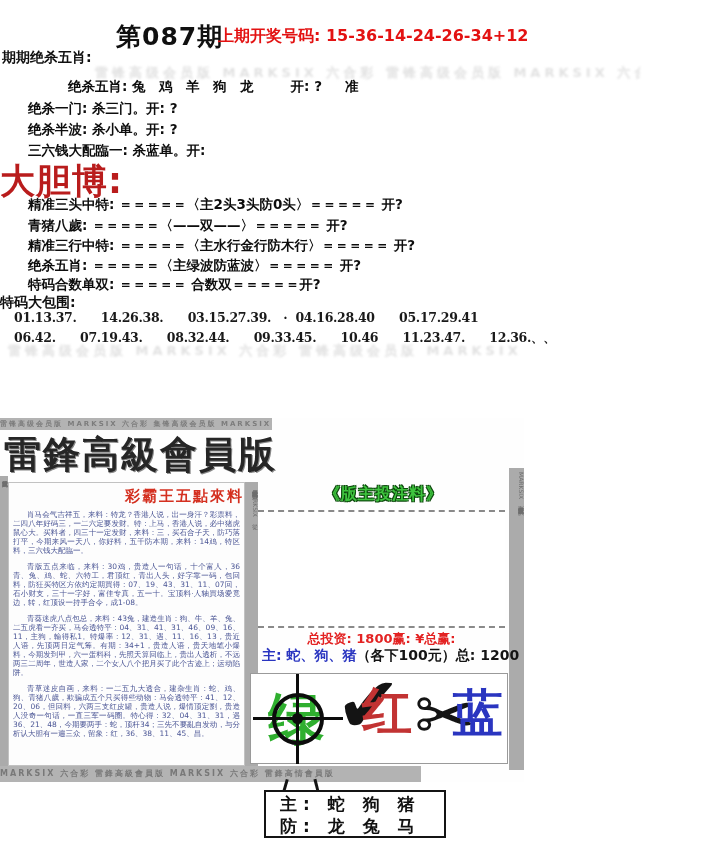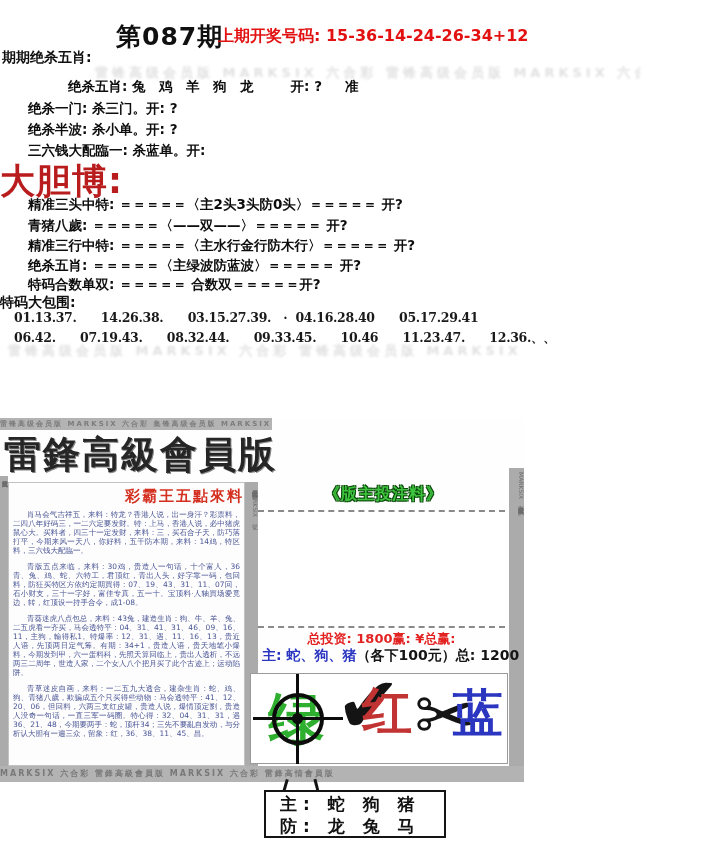--- a/index.html
+++ b/index.html
@@ -33,21 +33,21 @@
   .numrow{font-family:"DejaVu Serif","Liberation Serif",serif;font-size:12.5px;
           font-weight:bold;letter-spacing:-0.3px;color:#1a1a1a;}
   .n1{left:14px;top:310px;}
   .n2{left:14px;top:330px;}
 
   
   #flyer{left:0;top:418px;width:524px;height:364px;background:#fefefe;}
   .bar{background:#b3b3b3;color:#7c7c7c;font-size:7px;font-weight:bold;
        white-space:nowrap;overflow:hidden;line-height:12px;letter-spacing:2px;}
   .topbar{left:0;top:0;width:272px;height:12px;}
-  .botbar{left:0;top:348px;width:524px;height:16px;font-size:8px;line-height:16px;color:#787878;}
+  .botbar{left:0;top:348px;width:421px;height:16px;font-size:8px;line-height:16px;color:#787878;}
   .brand{left:4px;top:12px;font-size:37px;font-weight:bold;color:#262626;
          letter-spacing:2px;text-shadow:1px 1px 0 #888;}
   .strip{background:#ababab;color:#6e6e6e;font-size:6px;overflow:hidden;
          writing-mode:vertical-rl;text-orientation:mixed;line-height:1;}
   .strip-left{left:0;top:58px;width:8px;height:290px;}
   .strip-mid{left:245px;top:64px;width:13px;height:284px;padding-top:4px;}
   .strip-right{left:509px;top:50px;width:15px;height:298px;padding-top:4px;}
 
   .left-panel{left:8px;top:64px;width:237px;height:284px;background:#fdfdfd;
               border:1px solid #c2c2c2;box-sizing:border-box;overflow:hidden;}

